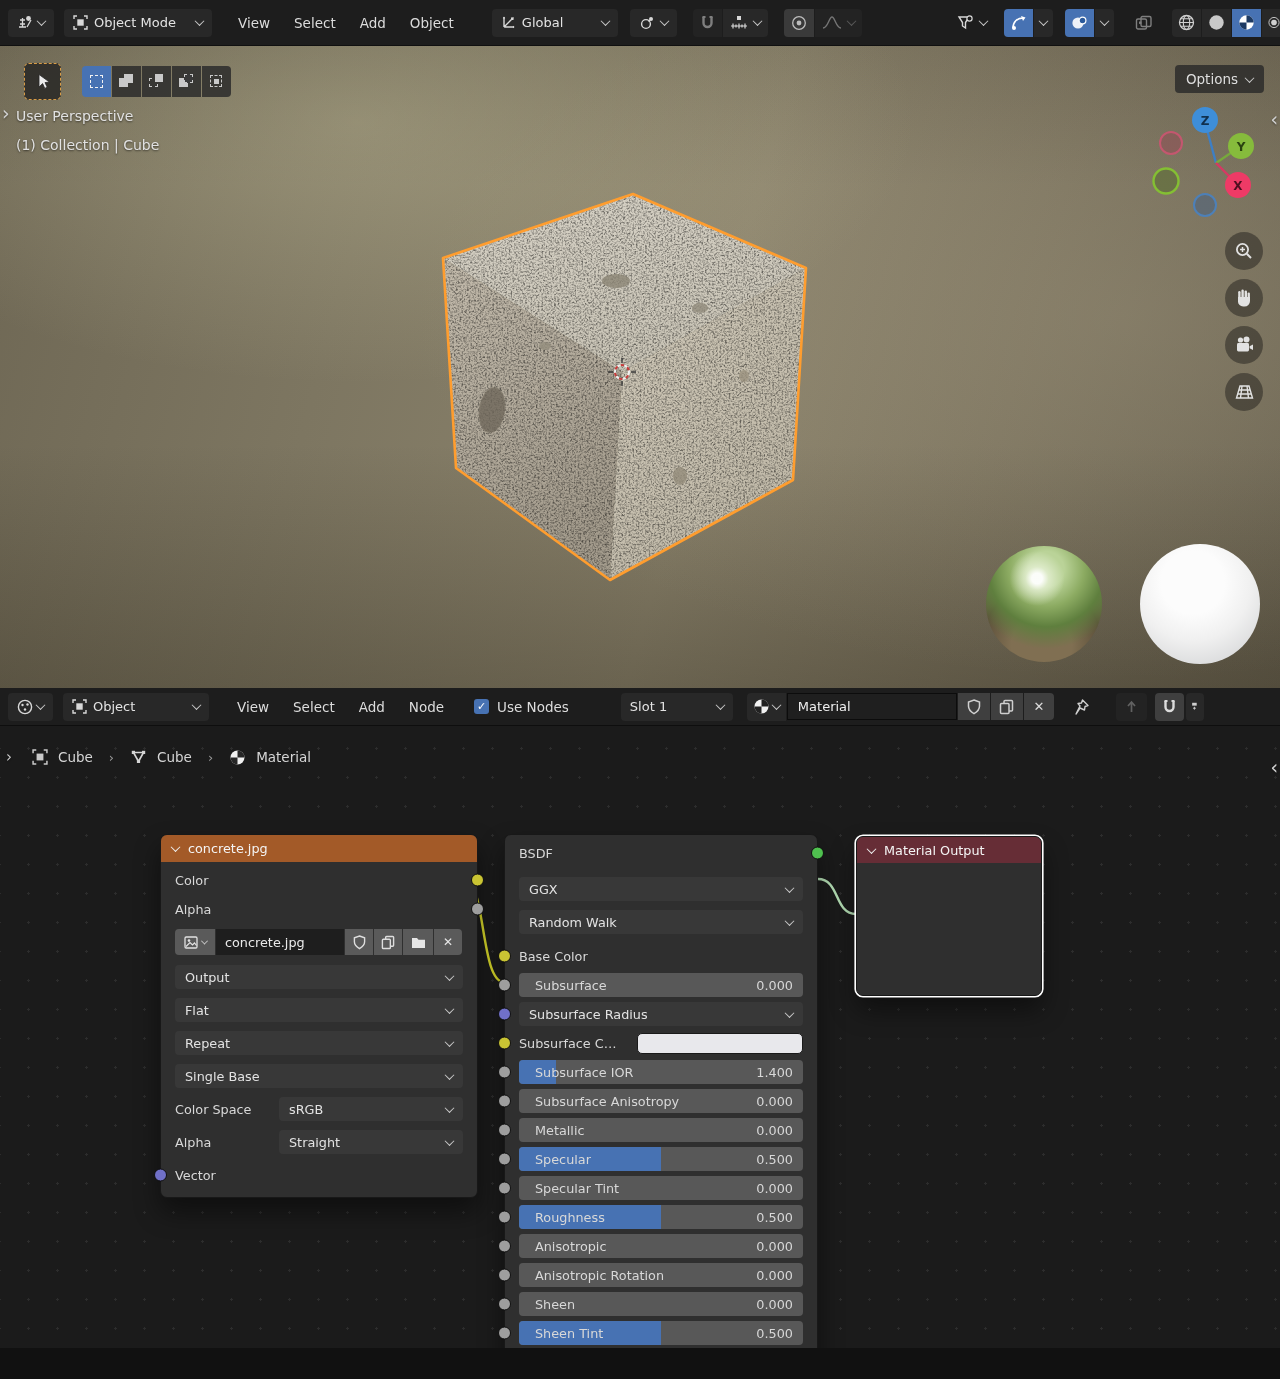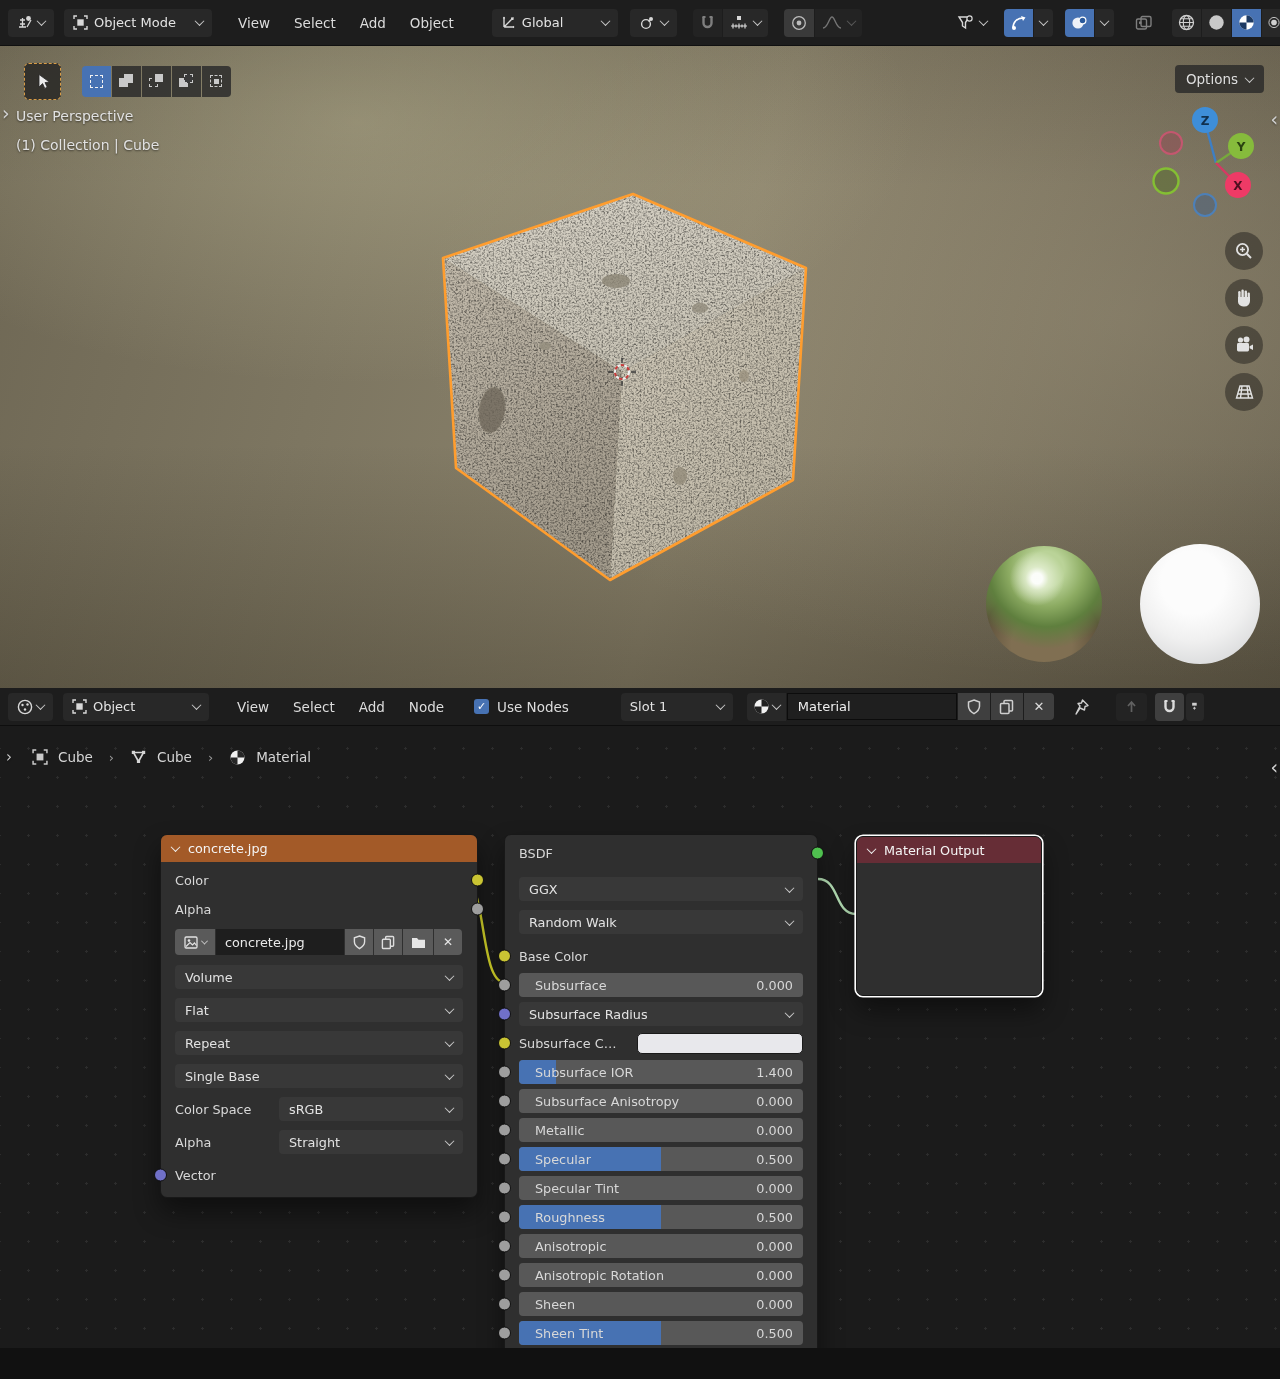--- a/index.html
+++ b/index.html
@@ -534,21 +534,21 @@
                 <path d="M1 2 H6 L7.5 3.8 H14 V12 H1 Z" fill="#e6e6e6"></path>
               </svg>
           </div>
           <div class="seg last" style="width:28px;color:#e6e6e6;font-size:12px">
             <span>✕</span>
           </div>
         </div>
         <div id="image-node-dropdowns">
             <div class="nrow" style="margin-bottom: 9px;">
               <div class="dd">
-                <span>Volume</span>
+                <span>Output</span>
                 <span class="chev"></span>
               </div>
             </div>
             <div class="nrow" style="margin-bottom: 9px;">
               <div class="dd">
                 <span>Flat</span>
                 <span class="chev"></span>
               </div>
             </div>
             <div class="nrow" style="margin-bottom: 9px;">

